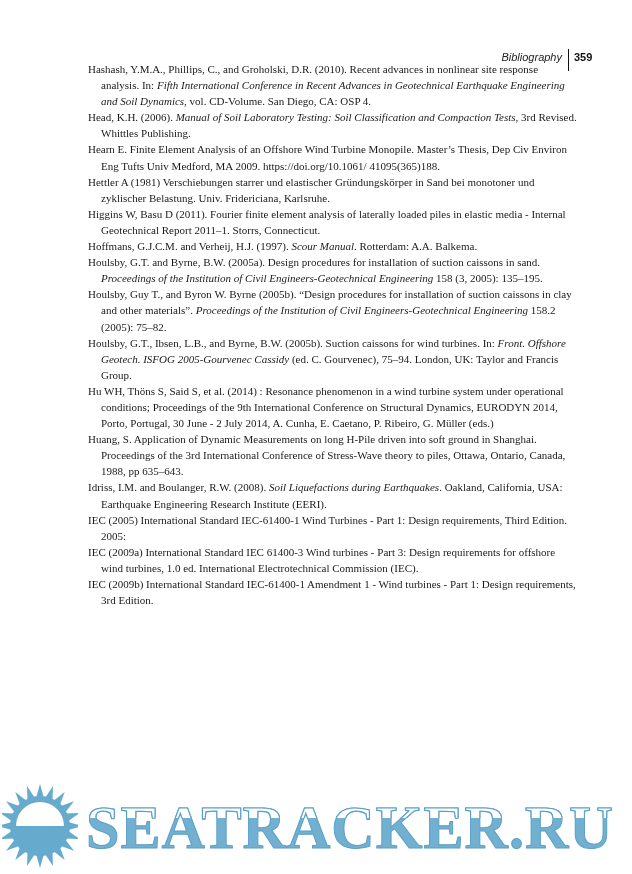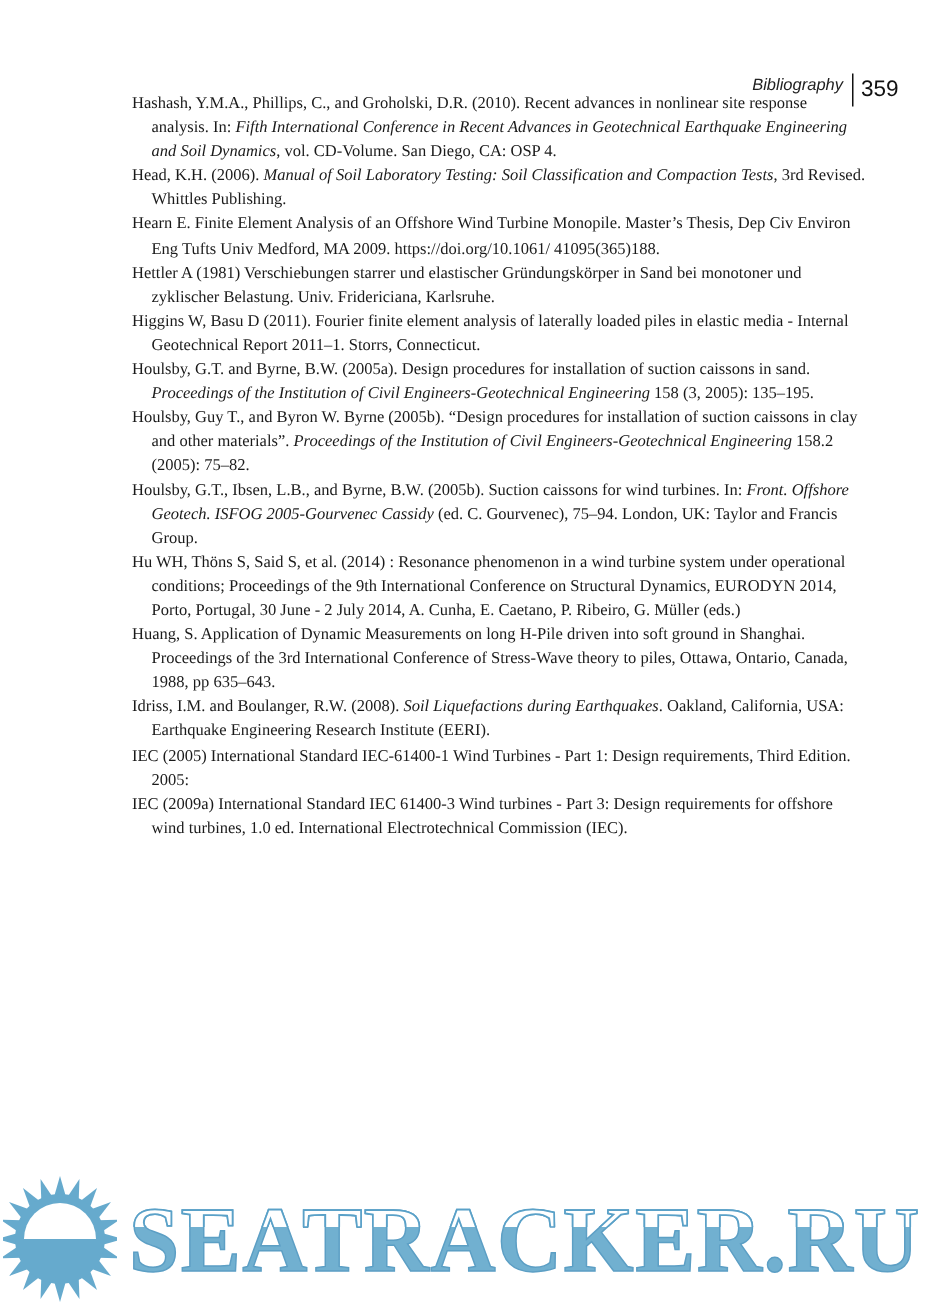--- a/index.html
+++ b/index.html
@@ -13,21 +13,21 @@
       position: absolute; right: 70px; top: 2px;
       font-family: "Liberation Sans", "DejaVu Sans", sans-serif;
       font-style: italic; font-size: 11px; color: #222;
     }
     .rh-rule {
       position: absolute; left: 568px; top: 0; width: 1px; height: 22px; background: #111;
     }
     .rh-page {
       position: absolute; left: 574px; top: 2px;
       font-family: "Liberation Sans", "DejaVu Sans", sans-serif;
-      font-weight: normal; font-size: 15px; color: #111;
+      font-weight: bold; font-size: 11px; color: #111;
     }
 
     .bib-list {
       position: absolute; top: 61px; left: 88px; width: 490px;
       font-size: 11px; line-height: 16.1px;
     }
     .bib-entry {
       padding-left: 13px; text-indent: -13px; margin-bottom: 0px;
     }
     .bib-entry i { font-style: italic; }
@@ -66,28 +66,30 @@
   <span class="rh-rule"></span>
   <span class="rh-page">359</span>
 </div>
 
 <div class="bib-list">
   <p class="bib-entry"><span>Hashash, Y.M.A., Phillips, C., and Groholski, D.R. (2010). Recent advances in nonlinear site response analysis. In: </span><i>Fifth International Conference in Recent Advances in Geotechnical Earthquake Engineering and Soil Dynamics</i><span>, vol. CD-Volume. San Diego, CA: OSP 4.</span></p>
   <p class="bib-entry"><span>Head, K.H. (2006). </span><i>Manual of Soil Laboratory Testing: Soil Classification and Compaction Tests</i><span>, 3rd Revised. Whittles Publishing.</span></p>
   <p class="bib-entry"><span>Hearn E. Finite Element Analysis of an Offshore Wind Turbine Monopile. Master’s Thesis, Dep Civ Environ Eng Tufts Univ Medford, MA 2009. https://doi.org/10.1061/ 41095(365)188.</span><i></i><span></span></p>
   <p class="bib-entry"><span>Hettler A (1981) Verschiebungen starrer und elastischer Gründungskörper in Sand bei monotoner und zyklischer Belastung. Univ. Fridericiana, Karlsruhe.</span><i></i><span></span></p>
   <p class="bib-entry"><span>Higgins W, Basu D (2011). Fourier finite element analysis of laterally loaded piles in elastic media - Internal Geotechnical Report 2011–1. Storrs, Connecticut.</span><i></i><span></span></p>
+  <p class="bib-entry"><span>Hoffmans, G.J.C.M. and Verheij, H.J. (1997). </span><i>Scour Manual</i><span>. Rotterdam: A.A. Balkema.</span></p>
   <p class="bib-entry"><span>Houlsby, G.T. and Byrne, B.W. (2005a). Design procedures for installation of suction caissons in sand. </span><i>Proceedings of the Institution of Civil Engineers-Geotechnical Engineering</i><span> 158 (3, 2005): 135–195.</span></p>
   <p class="bib-entry"><span>Houlsby, Guy T., and Byron W. Byrne (2005b). “Design procedures for installation of suction caissons in clay and other materials”. </span><i>Proceedings of the Institution of Civil Engineers-Geotechnical Engineering</i><span> 158.2 (2005): 75–82.</span></p>
   <p class="bib-entry"><span>Houlsby, G.T., Ibsen, L.B., and Byrne, B.W. (2005b). Suction caissons for wind turbines. In: </span><i>Front. Offshore Geotech. ISFOG 2005-Gourvenec Cassidy</i><span> (ed. C. Gourvenec), 75–94. London, UK: Taylor and Francis Group.</span></p>
   <p class="bib-entry"><span>Hu WH, Thöns S, Said S, et al. (2014) : Resonance phenomenon in a wind turbine system under operational conditions; Proceedings of the 9th International Conference on Structural Dynamics, EURODYN 2014, Porto, Portugal, 30 June - 2 July 2014, A. Cunha, E. Caetano, P. Ribeiro, G. Müller (eds.)</span><i></i><span></span></p>
   <p class="bib-entry"><span>Huang, S. Application of Dynamic Measurements on long H-Pile driven into soft ground in Shanghai. Proceedings of the 3rd International Conference of Stress-Wave theory to piles, Ottawa, Ontario, Canada, 1988, pp 635–643.</span><i></i><span></span></p>
   <p class="bib-entry"><span>Idriss, I.M. and Boulanger, R.W. (2008). </span><i>Soil Liquefactions during Earthquakes</i><span>. Oakland, California, USA: Earthquake Engineering Research Institute (EERI).</span></p>
   <p class="bib-entry"><span>IEC (2005) International Standard IEC-61400-1 Wind Turbines - Part 1: Design requirements, Third Edition. 2005:</span><i></i><span></span></p>
   <p class="bib-entry"><span>IEC (2009a) International Standard IEC 61400-3 Wind turbines - Part 3: Design requirements for offshore wind turbines, 1.0 ed. International Electrotechnical Commission (IEC).</span><i></i><span></span></p>
+  <p class="bib-entry"><span>IEC (2009b) International Standard IEC-61400-1 Amendment 1 - Wind turbines - Part 1: Design requirements, 3rd Edition.</span><i></i><span></span></p>
 </div>
 
 <div class="watermark">
   <svg class="wm-sun" viewBox="0 0 76 88" xmlns="http://www.w3.org/2000/svg">
     <g transform="translate(38,44)">
       <g fill="#66aacd">
         <polygon points="0,-42 -4,-28 4,-28"></polygon>
         <polygon points="0,-42 -4,-28 4,-28" transform="rotate(18)"></polygon>
         <polygon points="0,-42 -4,-28 4,-28" transform="rotate(36)"></polygon>
         <polygon points="0,-42 -4,-28 4,-28" transform="rotate(54)"></polygon>

